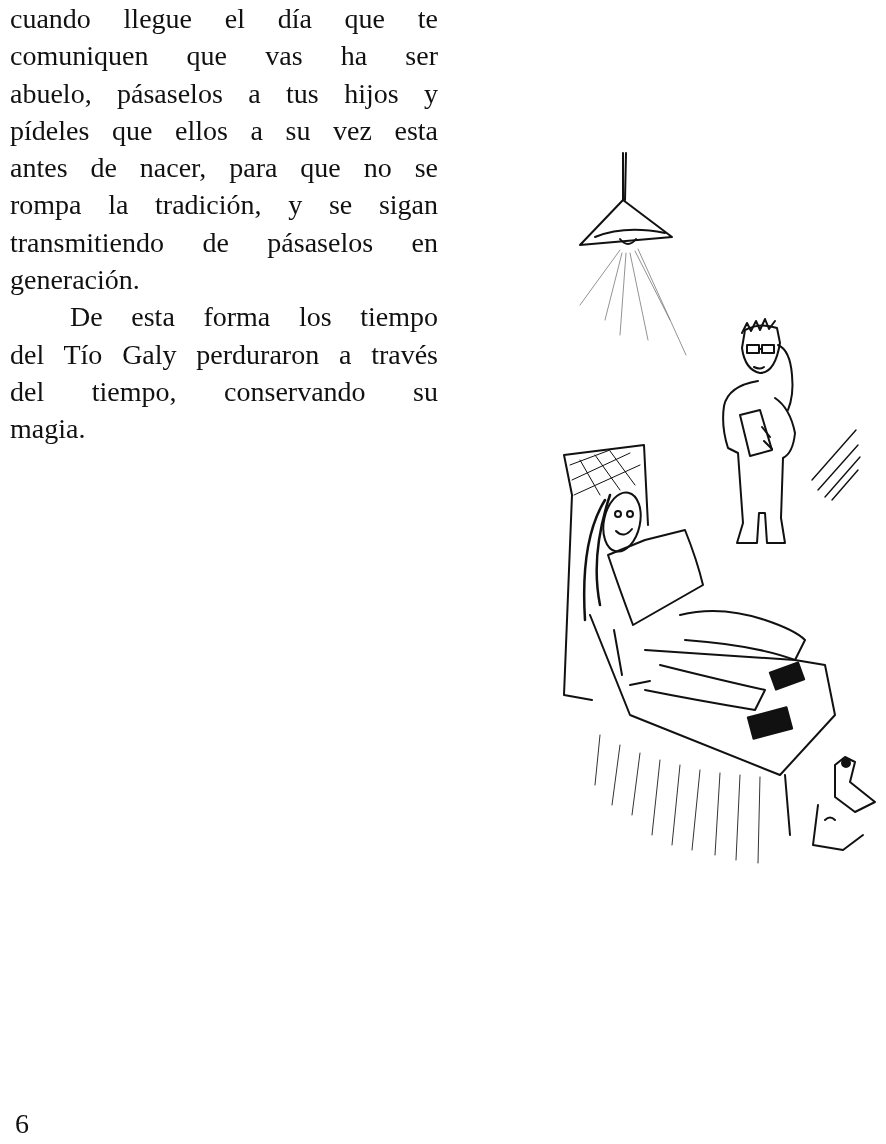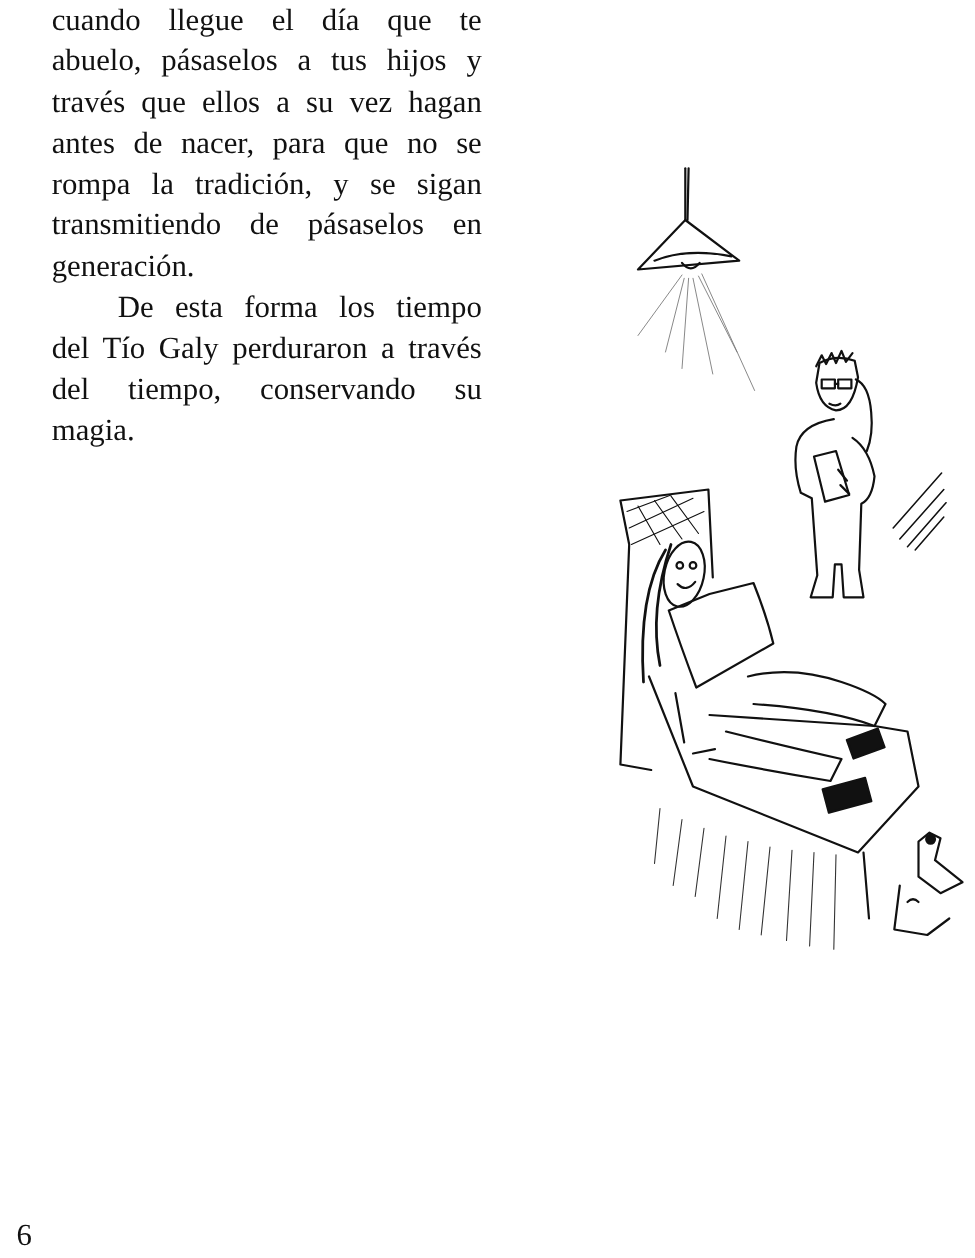--- a/index.html
+++ b/index.html
@@ -4,37 +4,38 @@
   <style>
     html, body { margin: 0; padding: 0; background: #ffffff; }
     body { width: 886px; height: 1144px; position: relative; overflow: hidden; }
     .text-col {
       position: absolute; left: 10px; top: 0px; width: 428px;
       font-family: "Liberation Serif", serif;
       font-size: 28px; line-height: 37.3px; color: #111111;
     }
     .line {
       display: block; white-space: nowrap; text-align: justify;
-      text-align-last: justify; height: 37.3px; margin-left: 37px;
+      text-align-last: justify; height: 37.3px;
     }
     .line.last { text-align-last: left; }
     .line.indent { padding-left: 60px; }
     .page-number {
       position: absolute; left: 15px; top: 1108px;
       font-family: "Liberation Serif", serif; font-size: 28px; color: #111111;
     }
     .illustration { position: absolute; left: 550px; top: 145px; width: 336px; height: 740px; }
   </style>
 </head>
 <body>
 
 <div class="text-col">
   <span class="line">cuando llegue el día que te</span>
+  <span class="line">comuniquen que vas ha ser</span>
   <span class="line">abuelo, pásaselos a tus hijos y</span>
-  <span class="line">través que ellos a su vez hagan</span>
+  <span class="line">pídeles que ellos a su vez esta</span>
   <span class="line">antes de nacer, para que no se</span>
   <span class="line">rompa la tradición, y se sigan</span>
   <span class="line">transmitiendo de pásaselos en</span>
   <span class="line last">generación.</span>
   <span class="line indent">De esta forma los tiempo</span>
   <span class="line">del Tío Galy perduraron a través</span>
   <span class="line">del tiempo, conservando su</span>
   <span class="line last">magia.</span>
 </div>
 

